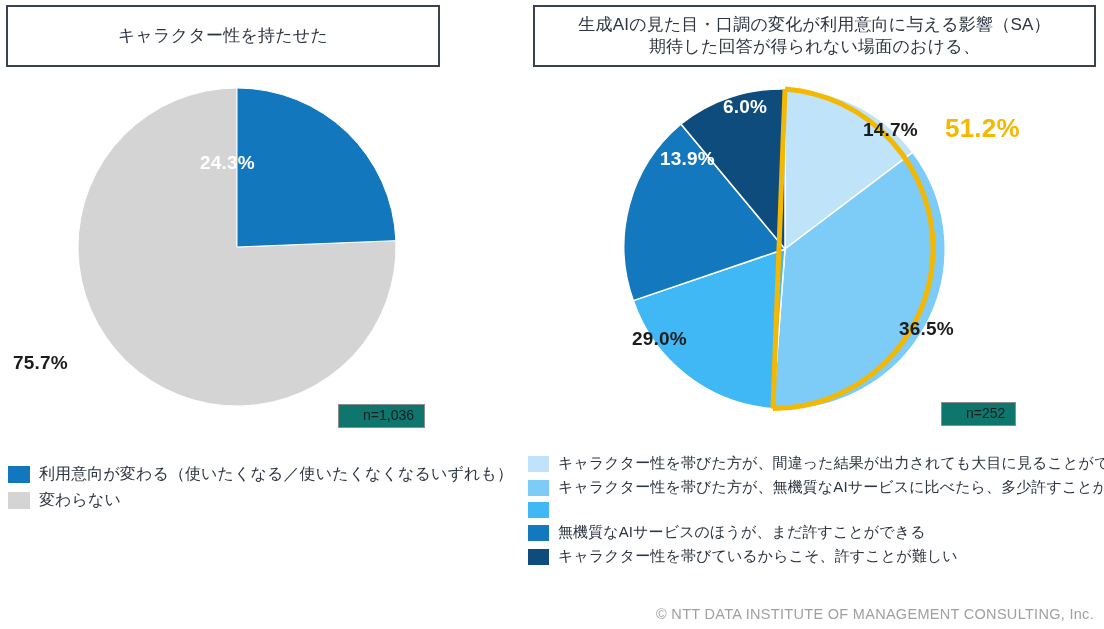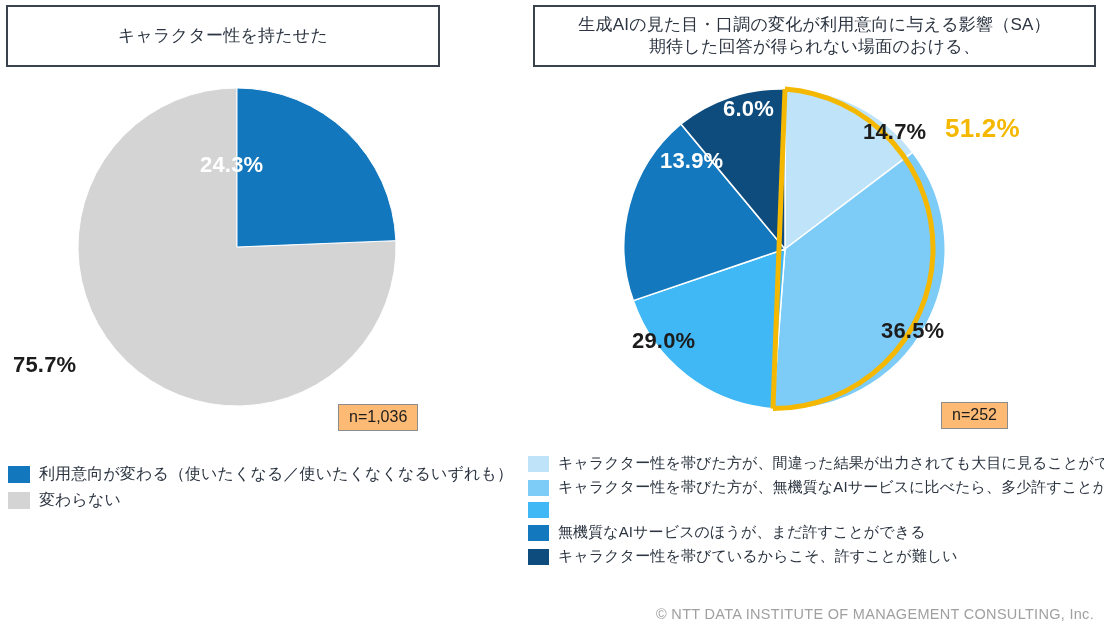--- a/index.html
+++ b/index.html
@@ -40,50 +40,50 @@
 
   
   .pie-wrap { position: absolute; }
   #pie-left-wrap  { left: 78px;  top: 88px; width: 318px; height: 318px; }
   #pie-right-wrap { left: 620px; top: 84px; width: 330px; height: 330px; }
   .pie-svg { display: block; width: 100%; height: 100%; overflow: visible; }
 
   
   .pie-label {
     position: absolute;
-    font-size: 22px;
+    font-size: 19px;
     font-weight: bold;
     white-space: nowrap;
     letter-spacing: .2px;
   }
   .lbl-dark  { color: #1c1c1c; }
   .lbl-light { color: #ffffff; }
   .lbl-accent{ color: #F5B800; font-size: 26px; }
 
   
   #lbl-l-1 { left: 200px; top: 152px; }
   #lbl-l-2 { left: 13px;  top: 352px; }
 
   
   #lbl-r-1 { left: 723px; top: 96px;  }   
   #lbl-r-2 { left: 660px; top: 148px; }   
   #lbl-r-3 { left: 632px; top: 328px; }   
-  #lbl-r-4 { left: 881px; top: 318px; }   
+  #lbl-r-4 { left: 899px; top: 318px; }   
   #lbl-r-5 { left: 823px; top: 119px; margin-left: 40px; }   
   #lbl-r-6 { left: 945px; top: 113px; }   
 
   
   .n-box {
     position: absolute;
     box-sizing: border-box;
     border: 1px solid #8c8c8c;
-    background: #fdba74;
-    font-size: 16px;
+    background: #0f766e;
+    font-size: 14px;
     color: #1c1c1c;
-    padding: 3px 10px 4px 10px;
+    padding: 3px 10px 4px 24px;
     line-height: 1.1;
     white-space: nowrap;
   }
   #n-left  { left: 338px; top: 404px; }
   #n-right { left: 941px; top: 402px; }
 
   
   .legend { position: absolute; }
   #legend-left  { left: 8px;   top: 464px; }
   #legend-right { left: 528px; top: 454px; }

